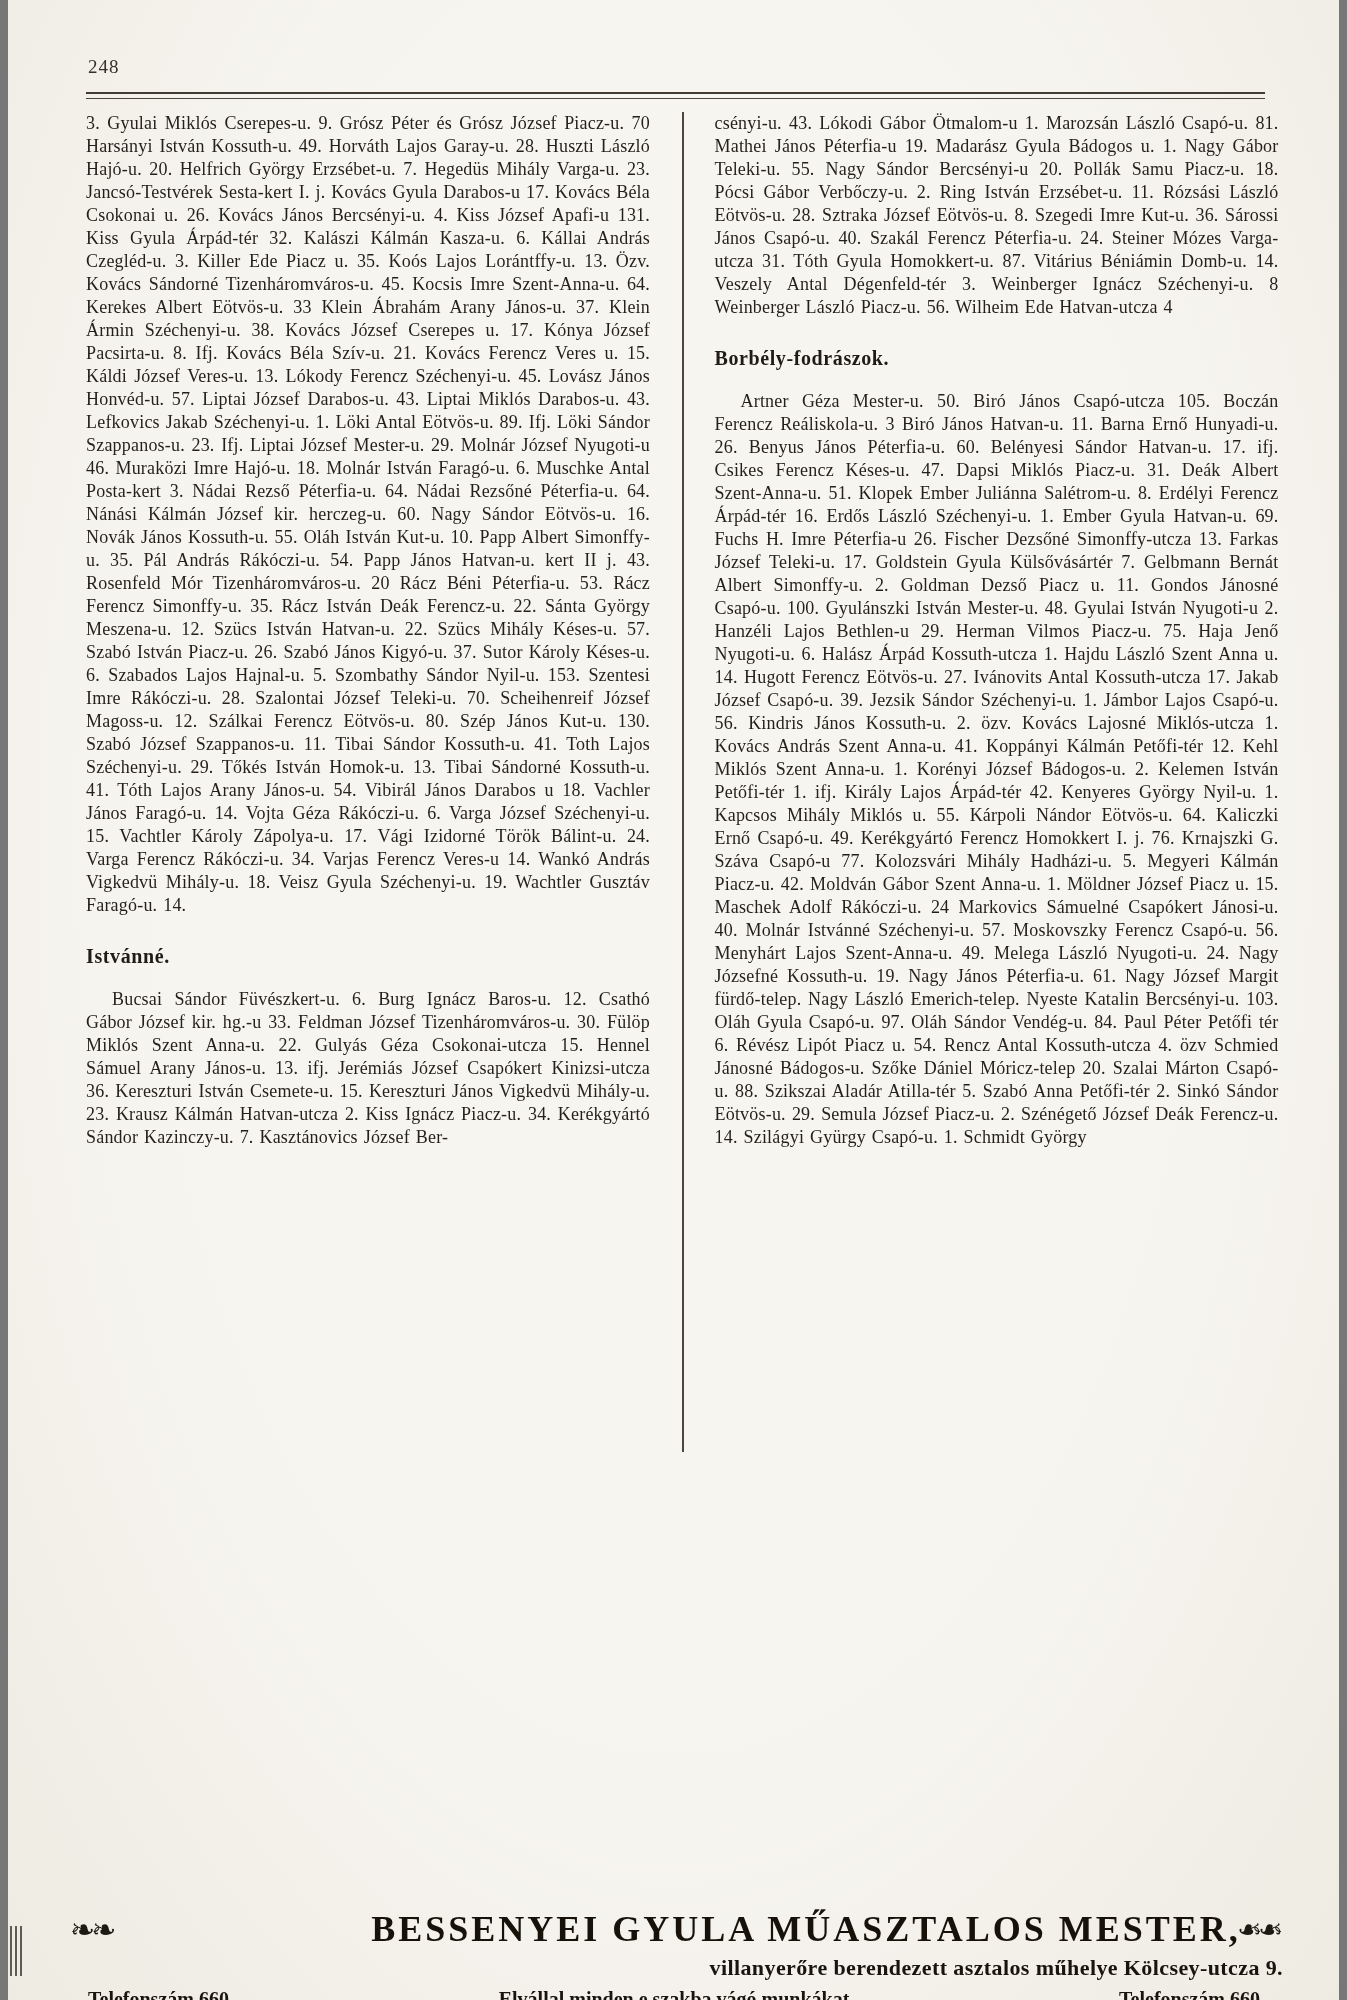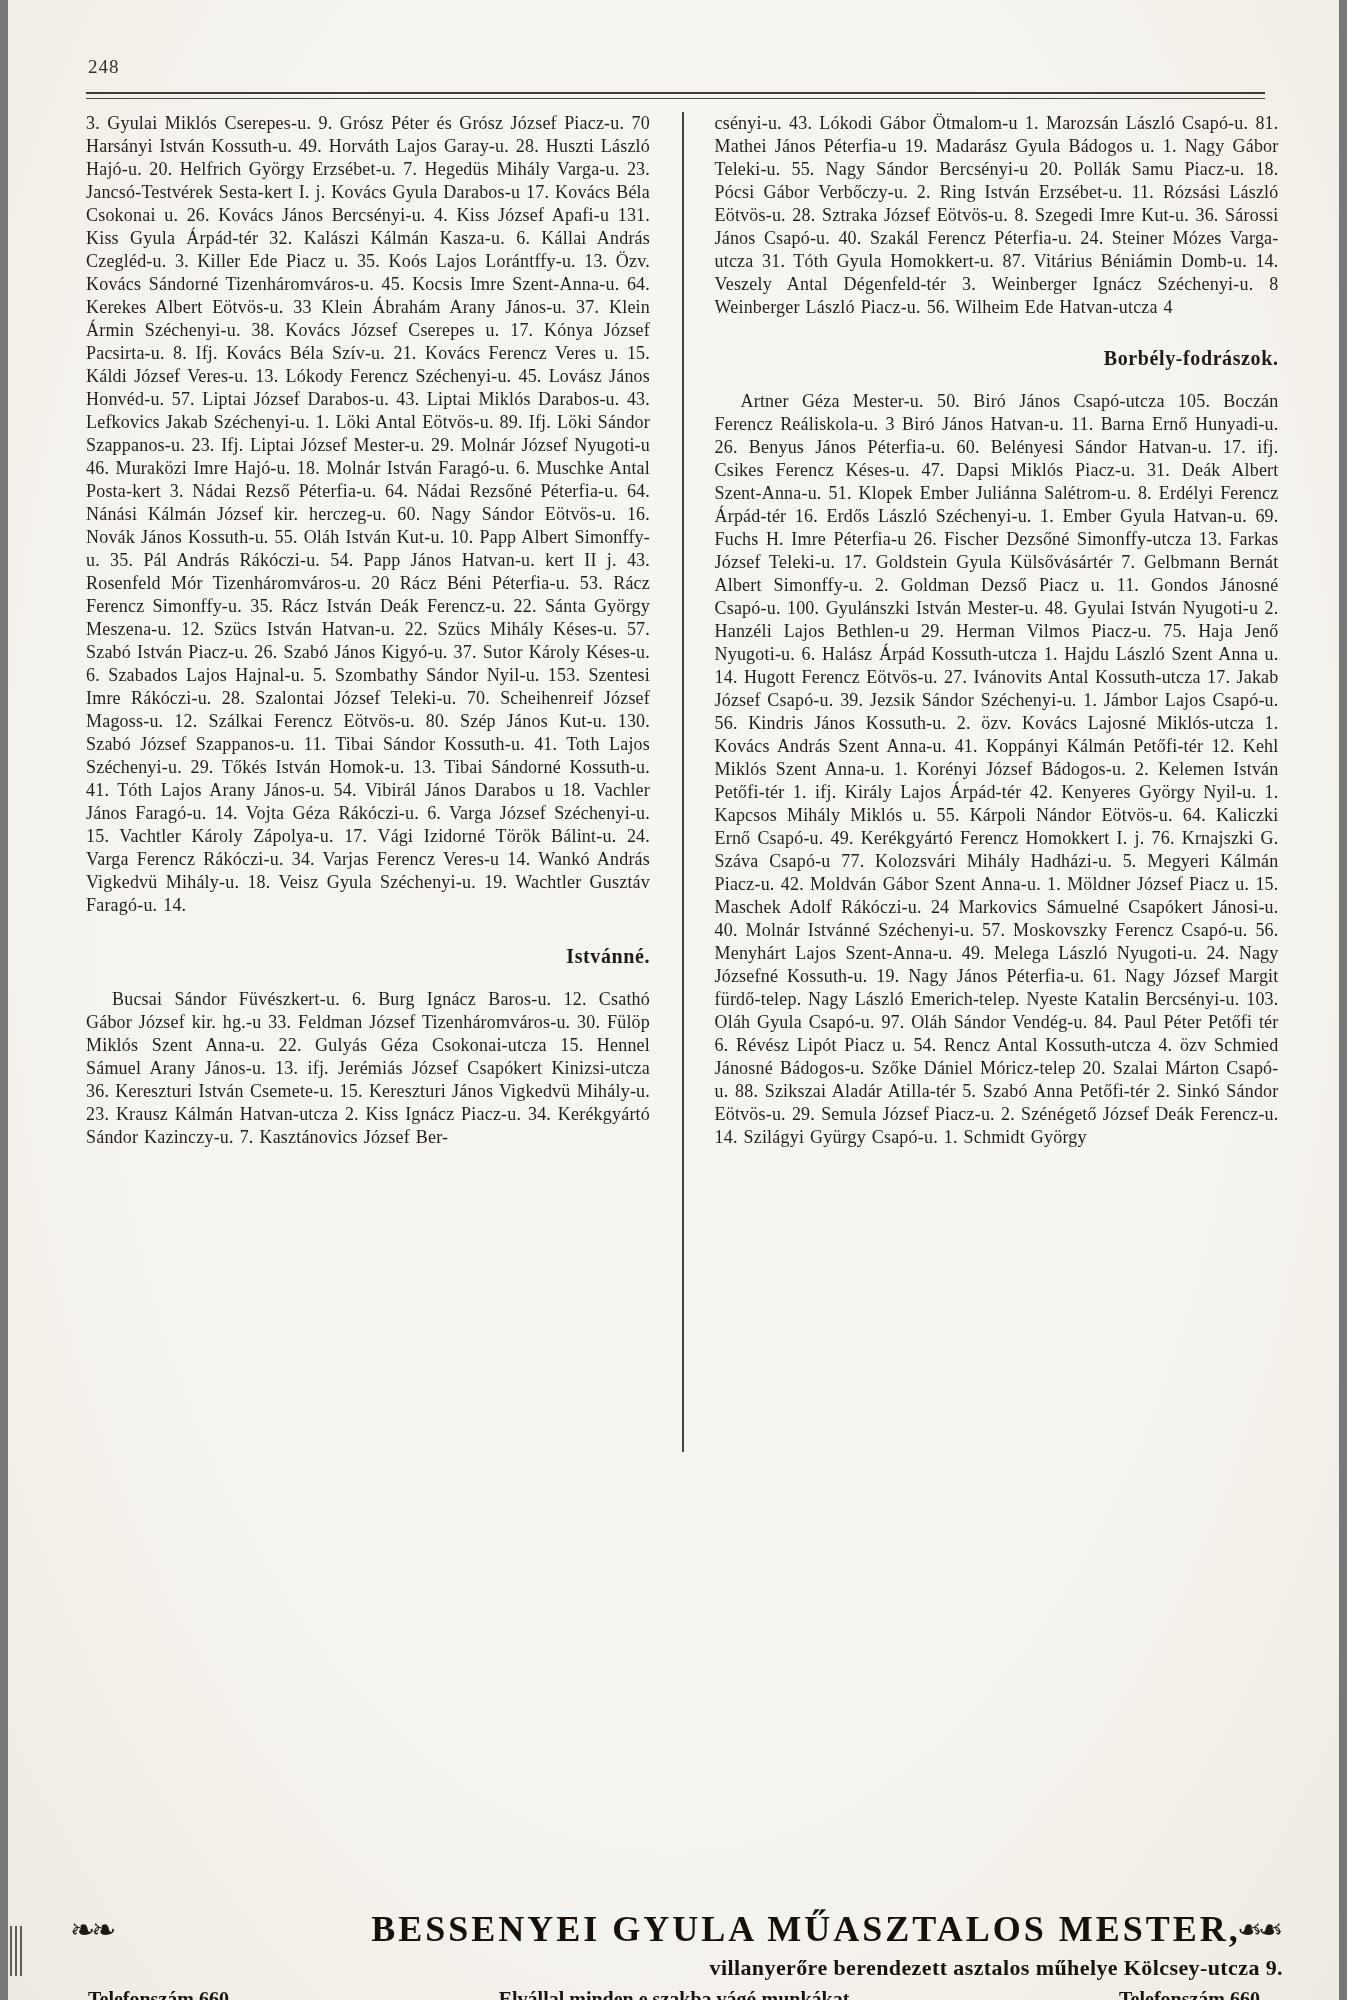--- a/index.html
+++ b/index.html
@@ -50,21 +50,21 @@
   }
   .divider {
     width: 1.5px; height: 1340px;
     background: #4b453b;
     margin: 0 31px 0 32px;
     flex: none;
   }
   .col p { margin: 0; }
   .col p.sect-par { text-indent: 26px; }
   .col h3 {
-    text-align: right;
+    text-align: left;
     font-size: 20px;
     font-weight: bold;
     letter-spacing: 0.6px;
     margin: 28px 0 20px 0;
     color: #201b15;
   }
 
   
   .ad { position: absolute; left: 62px; right: 56px; top: 1908px; }
   .ad-title-row { display: flex; align-items: center; }

